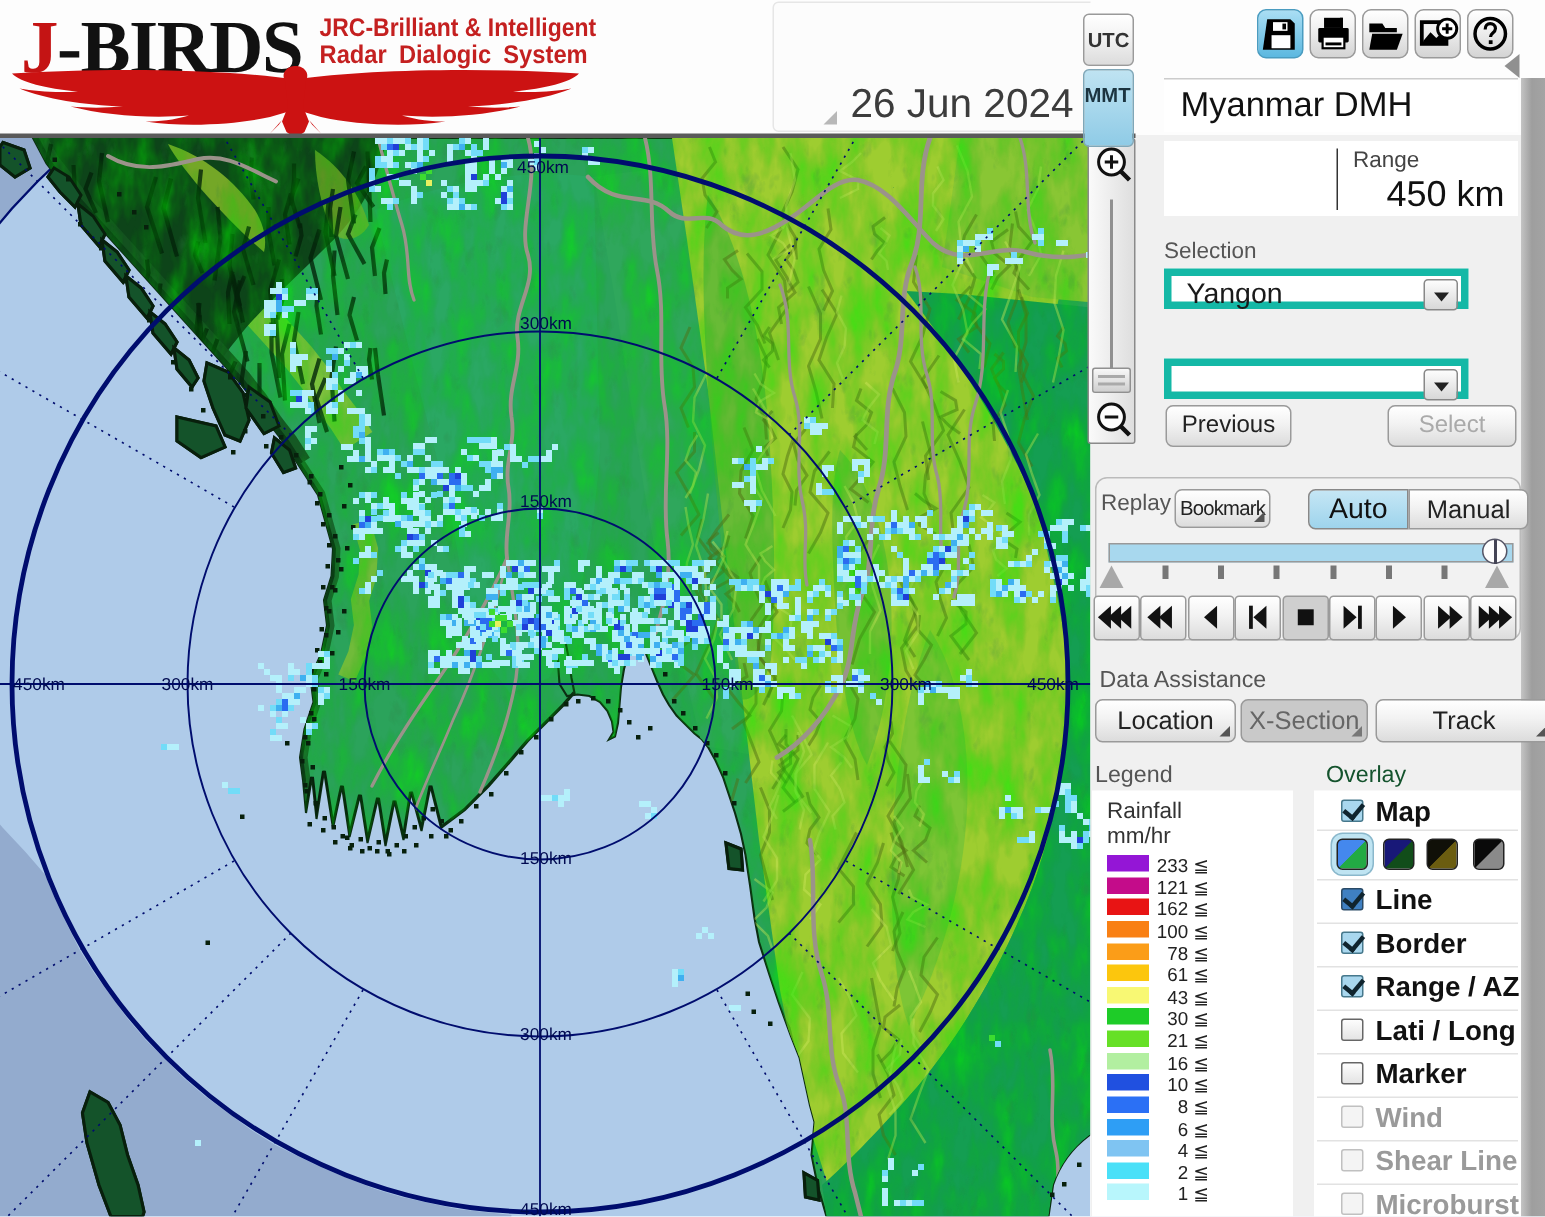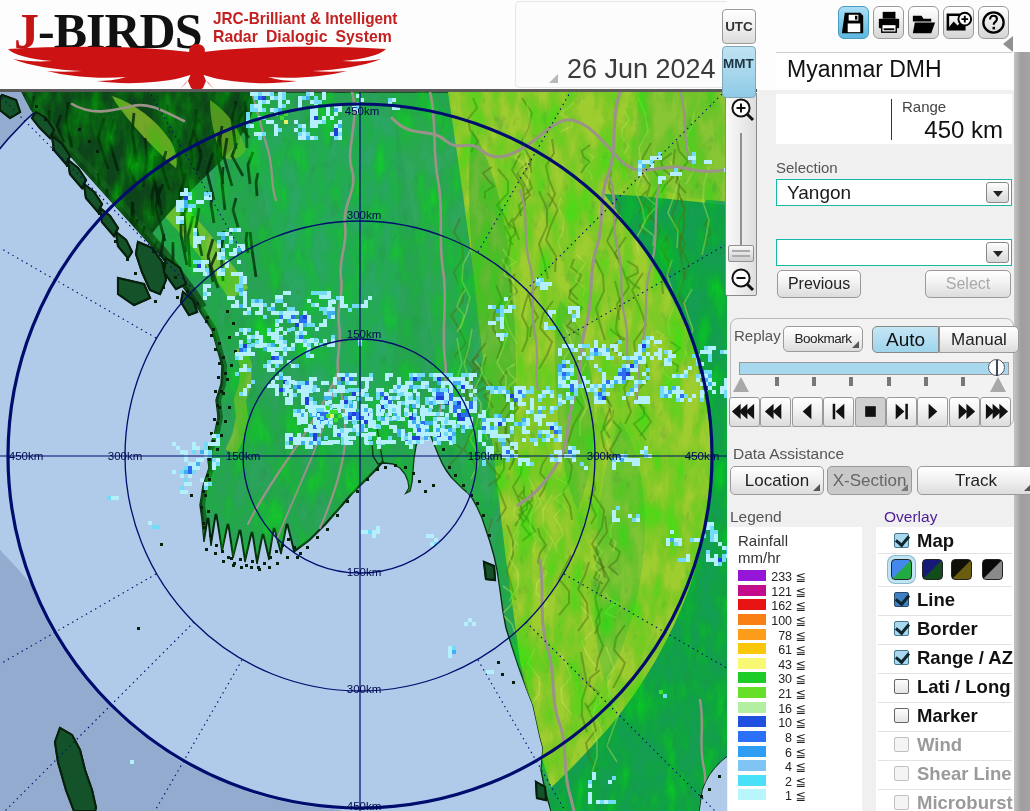--- a/index.html
+++ b/index.html
@@ -1,19 +1,19 @@
 <!DOCTYPE html>
 <html><head><meta charset="utf-8"><style>
 *{margin:0;padding:0;box-sizing:border-box}
 html,body{width:1030px;height:811px;overflow:hidden;font-family:"Liberation Sans",sans-serif;background:#fff}
 #page{position:relative;width:1030px;height:811px}
 .abs{position:absolute}
 .btn{position:absolute;background:linear-gradient(#ffffff,#f2f2f2 45%,#dcdcdc);border:1px solid #9a9a9a;border-radius:5px;color:#222;text-align:center}
 .corner{position:absolute;right:3px;bottom:3px;width:0;height:0;border-left:7px solid transparent;border-bottom:7px solid #555}
-.ddrow{position:absolute;left:776px;width:236px;height:27px;background:#fff;border:1px solid #14b8a6}
+.ddrow{position:absolute;left:776px;width:203px;height:27px;background:#fff;border:5px solid #14b8a6}
 .ddrow span{position:absolute;left:10px;top:2px;font-size:19px;color:#1a1a1a}
 .ddbtn{position:absolute;right:2px;top:2px;width:23px;height:21px;background:linear-gradient(#fdfdfd,#d8d8d8);border:1px solid #888;border-radius:3px}
 .ddbtn:after{content:"";position:absolute;left:6px;top:8px;border-left:5px solid transparent;border-right:5px solid transparent;border-top:6px solid #222}
 .ovrow{position:absolute;left:878px;width:150px;white-space:nowrap;font-size:18.5px;font-weight:bold;color:#111}
 .cb{position:absolute;left:16px;top:0;width:15px;height:15px;border:1px solid #666;border-radius:2px;background:linear-gradient(#fdfdfd,#e4e4e4)}
 .cb.on{background:#a9d7ee;border-color:#46788c}
 .cb.on:after{content:"";position:absolute;left:1px;top:1px;width:10px;height:6px;border-left:3.5px solid #10242e;border-bottom:3.5px solid #10242e;transform:rotate(-50deg)}
 .cb.dis{border-color:#c0c0c0;background:#f4f4f4}
 .ovlab{position:absolute;left:39px;top:-3px}
 .sep{position:absolute;left:878px;width:134px;height:1px;background:#e2e2e2}
@@ -2360,21 +2360,21 @@
       <div class="ddbtn"></div>
     </div>
     <div class="ddrow" style="top:239px">
       <span></span>
       <div class="ddbtn"></div>
     </div>
     <div class="btn" style="left:777px;top:270px;width:84px;height:28px;font-size:16px;line-height:26px">Previous</div>
     <div class="btn" style="left:925px;top:270px;width:86px;height:28px;font-size:16px;line-height:26px;color:#aaa">Select</div>
     <div class="abs" style="left:730px;top:318px;width:284px;height:109px;border:1px solid #bbb;border-radius:8px;background:#f2f2f2"></div>
     <div class="abs" style="left:734px;top:327px;font-size:15px;color:#555">Replay</div>
-    <div class="btn" style="left:783px;top:326px;width:80px;height:26px;font-size:13.5px;line-height:24px;letter-spacing:-0.5px">Bookmark<div class="corner"></div></div>
+    <div class="btn" style="left:783px;top:326px;width:64px;height:26px;font-size:13.5px;line-height:24px;letter-spacing:-0.5px">Bookmark<div class="corner"></div></div>
     <div class="abs" style="left:872px;top:326px;width:67px;height:27px;background:linear-gradient(#c5e6f5,#9ed4ec);border:1px solid #888;border-radius:5px 0 0 5px;font-size:19px;color:#111;text-align:center;line-height:25px">Auto</div>
     <div class="btn" style="left:939px;top:326px;width:80px;height:27px;border-radius:0 5px 5px 0;font-size:17px;line-height:25px">Manual</div>
     <div class="abs" style="left:739px;top:362px;width:270px;height:13px;background:#a8d8ee;border:1px solid #999"></div>
     <div class="abs" style="left:988px;top:359px;width:17px;height:17px;background:#fdfdfd;border:1.5px solid #556;border-radius:50%"></div>
     <div class="abs" style="left:996px;top:360px;width:2px;height:16px;background:#445"></div>
     <div class="abs" style="left:775px;top:377px;width:4px;height:9px;background:#777"></div>
     <div class="abs" style="left:812px;top:377px;width:4px;height:9px;background:#777"></div>
     <div class="abs" style="left:849px;top:377px;width:4px;height:9px;background:#777"></div>
     <div class="abs" style="left:887px;top:377px;width:4px;height:9px;background:#777"></div>
     <div class="abs" style="left:924px;top:377px;width:4px;height:9px;background:#777"></div>
@@ -2448,21 +2448,21 @@
     <div class="leg" style="top:731px;background:#2b70f5"></div>
     <div class="legv" style="left:744px;top:730px">8 ≦</div>
     <div class="leg" style="top:746px;background:#2e9ef5"></div>
     <div class="legv" style="left:744px;top:745px">6 ≦</div>
     <div class="leg" style="top:760px;background:#7fc4f2"></div>
     <div class="legv" style="left:744px;top:759px">4 ≦</div>
     <div class="leg" style="top:775px;background:#4ae0f8"></div>
     <div class="legv" style="left:744px;top:774px">2 ≦</div>
     <div class="leg" style="top:789px;background:#b8f6fc"></div>
     <div class="legv" style="left:744px;top:788px">1 ≦</div>
-    <div class="abs" style="left:884px;top:508px;font-size:15.5px;color:#4c1d95">Overlay</div>
+    <div class="abs" style="left:884px;top:508px;font-size:15.5px;color:#14532d">Overlay</div>
     <div class="abs" style="left:876px;top:527px;width:138px;height:284px;background:#fff"></div>
     <div class="ovrow" style="top:533px">
       <div class="cb on" style=""></div>
       <span class="ovlab">Map</span>
     </div>
     <div class="ovrow" style="top:592px">
       <div class="cb on" style="background:#3f80c2;border-color:#2a4a66;"></div>
       <span class="ovlab">Line</span>
     </div>
     <div class="ovrow" style="top:621px">

